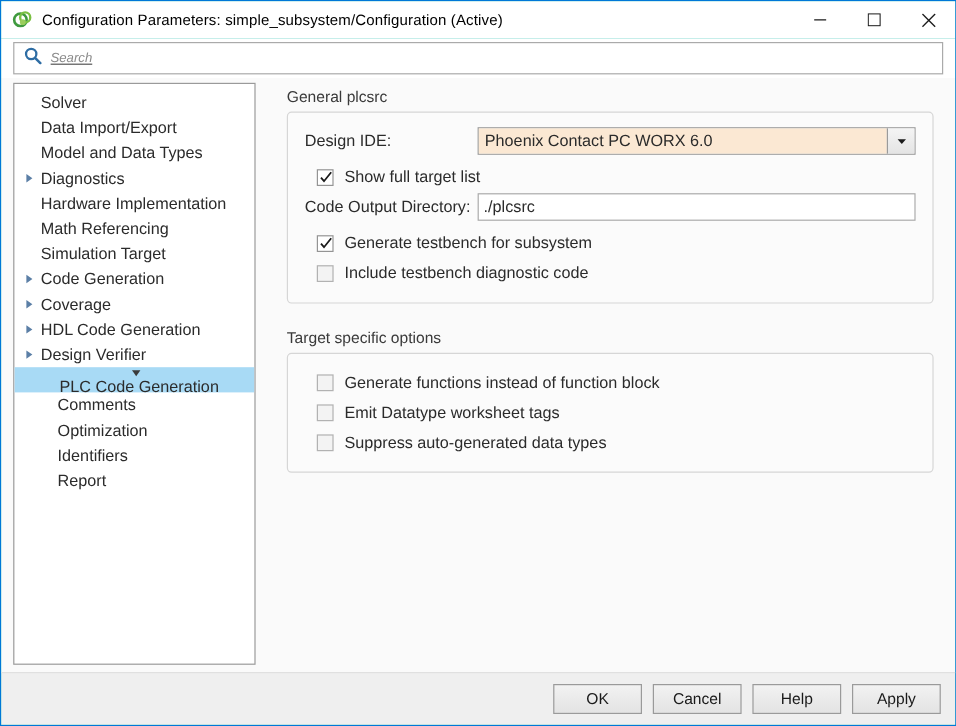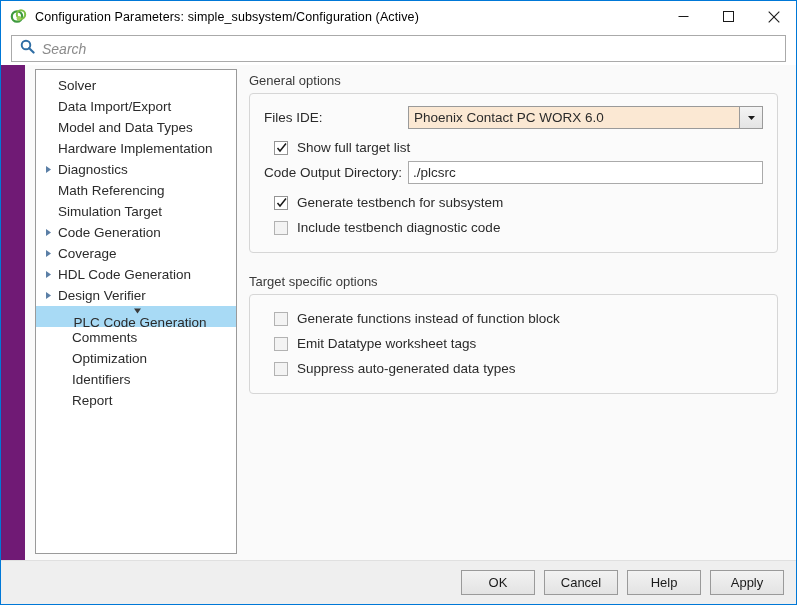--- a/index.html
+++ b/index.html
@@ -12,21 +12,21 @@
     font-family: "Liberation Sans", sans-serif;
   }
 
   .window {
     position: absolute;
     left: 0; top: 0;
     width: 797px;
     height: 605px;
     box-sizing: border-box;
     border: 1px solid #0078d7;
-    background: #701a75;
+    background: #14b8a6;
     display: flex;
     flex-direction: column;
   }
 
   
   .titlebar {
     height: 31px;
     min-height: 31px;
     background: #ffffff;
     display: flex;
@@ -82,41 +82,41 @@
     align-items: center;
     padding: 0 6px;
   }
   .search-icon { flex: none; margin-right: 7px; margin-left: 2px; }
   .search-input {
     flex: 1;
     border: none;
     outline: none;
     background: transparent;
     font-family: "Liberation Sans", sans-serif;
-    font-size: 14px;
+    font-size: 11px;
     font-style: italic;
     color: #555555;
     padding: 0;
+    text-decoration: underline;
   }
   .search-input::placeholder {
     color: #8b8b8b;
     font-style: italic;
     opacity: 1;
   }
 
   
   .body {
     flex: 1;
     display: flex;
     background: #fafafa;
     padding: 4px 18px 6px 10px;
     box-sizing: border-box;
-    gap: 10px;
+    gap: 24px;
     min-height: 0;
-    margin-left: 24px;
   }
 
   .tree-panel {
     width: 202px;
     min-width: 202px;
     box-sizing: border-box;
     border: 1px solid #9a9a9a;
     background: #ffffff;
     padding-top: 5px;
     overflow: hidden;
@@ -343,31 +343,31 @@
         <span class="tree-arrow spacer"></span>
         <span class="tree-label">Data Import/Export</span>
       </div>
 
       <div class="tree-item">
         <span class="tree-arrow spacer"></span>
         <span class="tree-label">Model and Data Types</span>
       </div>
 
       <div class="tree-item">
-        <span class="tree-arrow spacer"></span>
-        <span class="tree-label">Hardware Implementation</span>
-      </div>
-
-      <div class="tree-item">
         <span class="tree-arrow">
           <svg width="9" height="9" viewBox="0 0 9 9">
               <polygon points="2,1 7,4.5 2,8" fill="#5b7fa6"></polygon>
             </svg>
         </span>
         <span class="tree-label">Diagnostics</span>
+      </div>
+
+      <div class="tree-item">
+        <span class="tree-arrow spacer"></span>
+        <span class="tree-label">Hardware Implementation</span>
       </div>
 
       <div class="tree-item">
         <span class="tree-arrow spacer"></span>
         <span class="tree-label">Math Referencing</span>
       </div>
 
       <div class="tree-item">
         <span class="tree-arrow spacer"></span>
         <span class="tree-label">Simulation Target</span>
@@ -431,25 +431,25 @@
       </div>
 
       <div class="tree-item child">
         <span class="tree-label">Report</span>
       </div>
 
     </div>
 
     <div class="content">
 
-      <div class="group-title">General options</div>
+      <div class="group-title">General plcsrc</div>
       <div class="groupbox">
 
         <div class="field-row">
-          <span class="field-label">Files IDE:</span>
+          <span class="field-label">Design IDE:</span>
           <div class="combo">
             <span class="combo-value">Phoenix Contact PC WORX 6.0</span>
             <span class="combo-arrow">
               <svg width="11" height="11" viewBox="0 0 11 11">
                   <polygon points="2,4 9,4 5.5,8" fill="#1a1a1a"></polygon>
                 </svg>
             </span>
           </div>
         </div>
 

